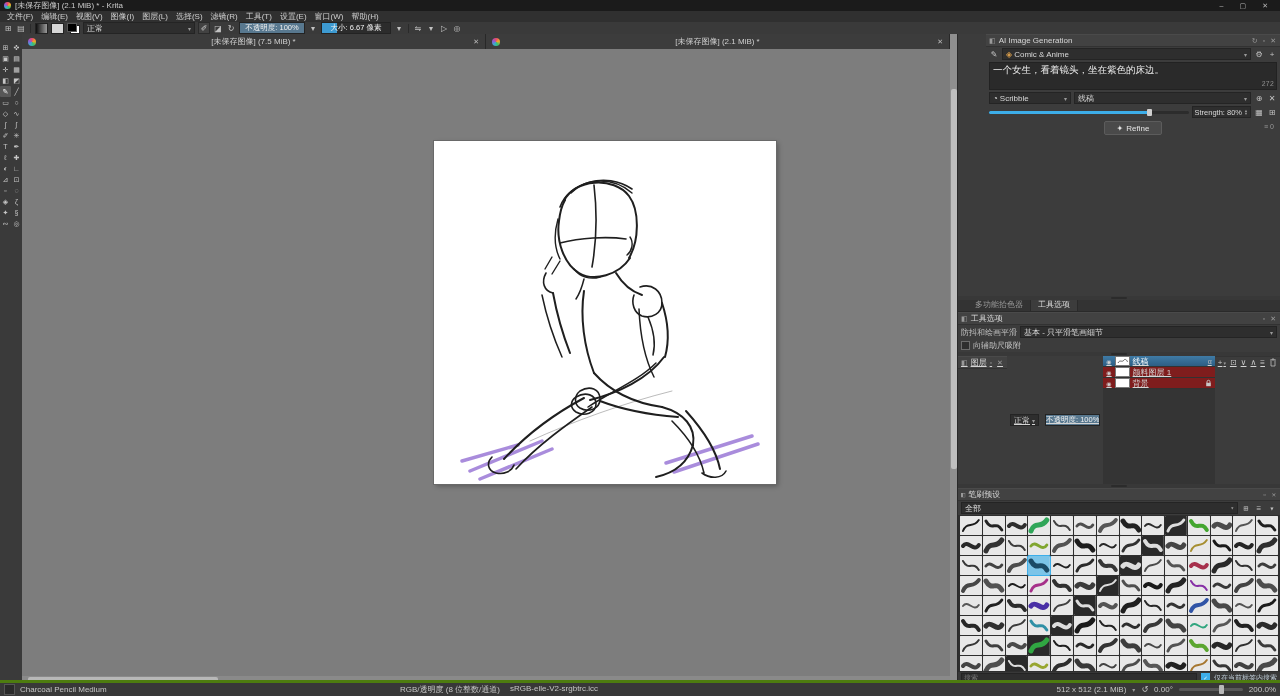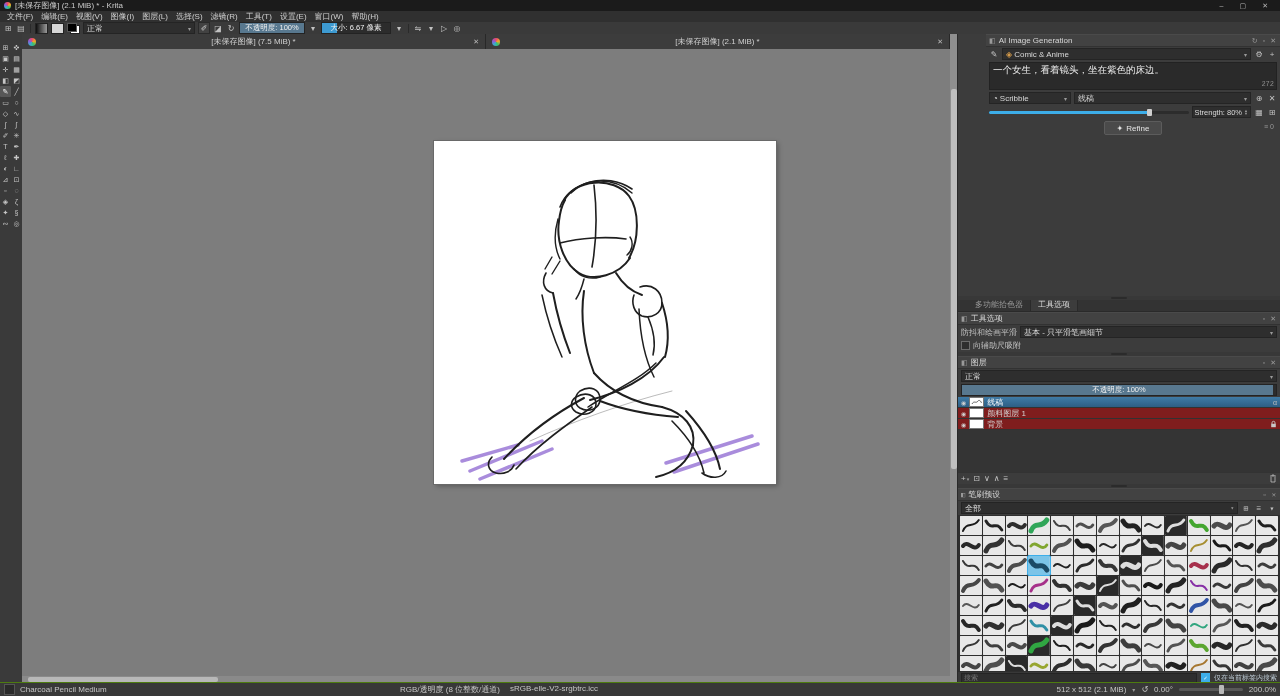--- a/index.html
+++ b/index.html
@@ -100,21 +100,21 @@
              display:flex;align-items:flex-end;padding-left:10px;}
   .dtab{padding:1px 7px;color:#9b9b9b;}
   .dtab.active{background:#3c3c3c;color:#d8d8d8;border:1px solid #2a2a2a;border-bottom:none;}
 
   .tool-options{flex:none;display:flex;flex-direction:column;height:40px;}
   .checkbox{width:7px;height:7px;border:1px solid #6b6b6b;background:#2e2e2e;flex:none;
             display:flex;align-items:center;justify-content:center;font-size:6px;color:#fff;}
   .checkbox.checked{background:#3daee9;border-color:#3daee9;}
   .dim-label{color:#c3c3c3;}
 
-  .layers-docker{flex:none;height:128px;display:flex;flex-direction:column;}
+  .layers-docker{flex:none;height:128px;display:flex;flex-direction:row;text-decoration:underline;}
   .layer-list{flex:1;background:#343434;overflow:hidden;}
   .lrow{height:10px;display:flex;align-items:center;gap:3px;padding:0 3px;background:#7f1d1d;
         border-bottom:1px solid #323232;}
   .lrow.selected{background:linear-gradient(#3f7ba6,#2d5e84);color:#fff;}
   .leye{font-size:6px;color:#cfcfcf;}
   .lthumb{width:13px;height:8px;background:#fff;border:1px solid #787878;flex:none;display:block;overflow:hidden;}
   .lname{font-size:8px;}
   .lright{margin-left:auto;display:flex;gap:3px;align-items:center;color:#bdbdbd;font-size:7px;}
   .layer-buttons{flex:none;height:11px;display:flex;align-items:center;gap:4px;padding:0 3px;
                  background:#3c3c3c;border-top:1px solid #333;}
@@ -128,21 +128,21 @@
   .brush-cell svg{display:block;width:100%;height:100%;}
   .brush-cell.selected{outline:1px solid #3daee9;}
   .brush-bottom{flex:none;height:11px;display:flex;align-items:center;gap:4px;padding:0 3px;
                 background:#383838;border-top:1px solid #2e2e2e;}
   .search-input{flex:1;height:8px;background:#2e2e2e;border:1px solid #242424;color:#cfcfcf;
                 font-size:7px;padding:0 2px;font-family:inherit;}
   .filter-label{font-size:7px;color:#b9c6d0;white-space:nowrap;}
 
   
   .statusbar{position:absolute;left:0;right:0;bottom:0;height:13px;background:#383838;
-             border-top:1px solid #4d7c0f;display:flex;align-items:center;gap:5px;padding:0 4px;color:#c6c6c6;}
+             border-top:3px solid #4d7c0f;display:flex;align-items:center;gap:5px;padding:0 4px;color:#c6c6c6;}
   .sb-center{position:absolute;left:400px;display:flex;gap:10px;}
   .sb-right{position:absolute;right:4px;display:flex;align-items:center;gap:6px;}
   .zoom-slider{position:relative;width:64px;height:3px;background:#585858;border-radius:2px;}
   .zoom-slider .knob{position:absolute;left:62%;top:-3px;width:5px;height:9px;background:#b9b9b9;border-radius:1px;}
   .brush-chip{width:9px;height:9px;background:#2a2a2a;border:1px solid #555;flex:none;}
 </style>
 </head>
 <body>
 
 <div class="app">

